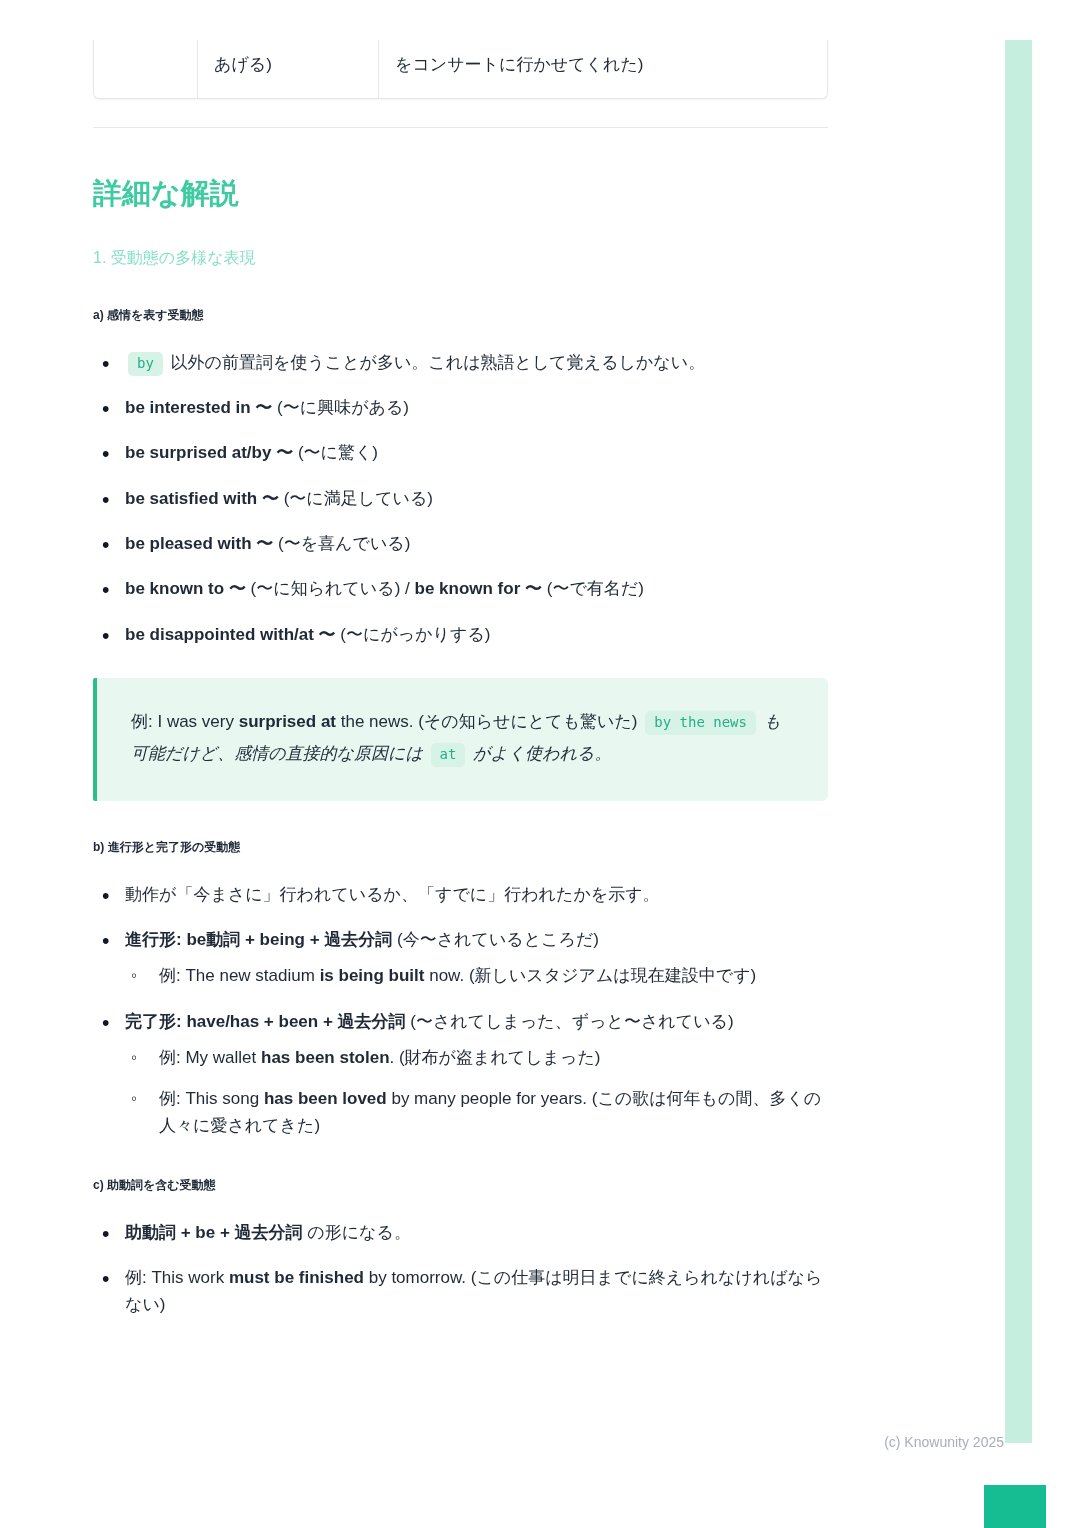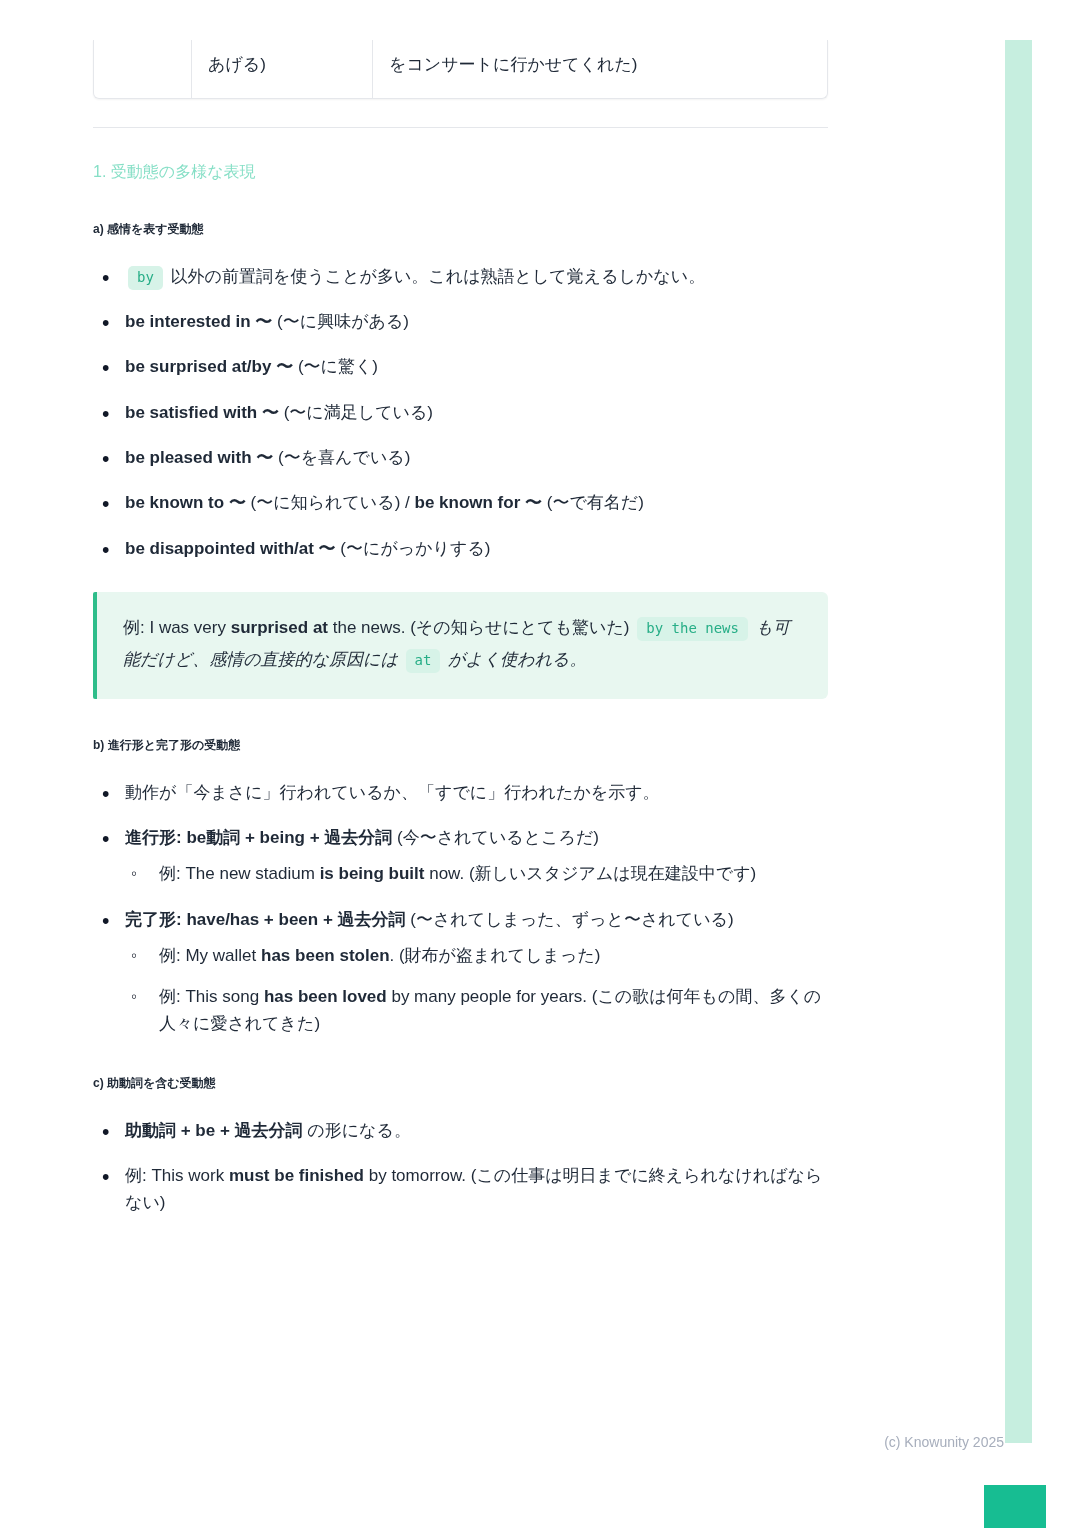--- a/index.html
+++ b/index.html
@@ -10,20 +10,21 @@
     font-family:"Liberation Sans",sans-serif;
   }
   .content{position:absolute;left:93px;top:40px;width:735px;}
 
   
   .table-frag{
     display:grid;grid-template-columns:97px 181px 457px;
     border:1px solid var(--border,#e5e7eb);border-top:none;
     border-radius:0 0 6px 6px;overflow:hidden;
     box-shadow:0 1px 2px rgba(0,0,0,.05);
+    padding-left:6px;
   }
   .table-frag .cell{
     padding:12px 16px 20px;font-size:17px;line-height:1.5;
     border-left:1px solid var(--border,#e5e7eb);
   }
   .table-frag .cell:first-child{border-left:none;}
 
   .divider{border:none;border-top:1px solid var(--border,#e5e7eb);margin:28px 0 0;}
 
   h1{font-size:29px;font-weight:700;color:var(--accent,#3ecba2);margin:46px 0 0;}
@@ -44,41 +45,42 @@
     display:inline-block;background:var(--code-bg,#d7f3e8);color:var(--code-text,#27ae87);
     font-family:"DejaVu Sans Mono",monospace;font-size:14px;
     padding:1px 9px 2px;border-radius:5px;margin:0 3px;line-height:1.5;vertical-align:baseline;
   }
 
   .callout{
     margin:30px 0 0;background:var(--callout-bg,#e8f7f0);
     border-left:4px solid var(--callout-border,#2ebd8a);
     border-radius:2px 6px 6px 2px;padding:20px 26px 22px;
   }
-  .callout-text{margin:0;font-size:17px;line-height:1.9;}
+  .callout-text{margin:8px;font-size:17px;line-height:1.9;}
 
   .side-stripe{position:absolute;top:40px;right:48px;width:27px;height:1403px;background:var(--stripe-light,#c6eedf);}
   .side-stripe-bottom{position:absolute;bottom:0;right:34px;width:62px;height:43px;background:var(--stripe-dark,#17bd92);}
   .watermark{position:absolute;right:76px;top:1434px;font-size:14px;color:var(--muted,#a7aebc);}
 </style>
 </head>
 <body>
 
 <div class="page">
 
   <div class="content">
 
     <div class="table-frag">
       <div class="cell"></div>
       <div class="cell">あげる)</div>
       <div class="cell">をコンサートに行かせてくれた)</div>
     </div>
 
     <hr class="divider">
 
+    <h1>詳細な解説</h1>
     <h2>1. 受動態の多様な表現</h2>
 
     <h3>a) 感情を表す受動態</h3>
     <ul class="main-list">
         <li><span class="seg-code">by</span><span> 以外の前置詞を使うことが多い。これは熟語として覚えるしかない。</span></li>
         <li><span class="seg-b">be interested in 〜</span><span> (〜に興味がある)</span></li>
         <li><span class="seg-b">be surprised at/by 〜</span><span> (〜に驚く)</span></li>
         <li><span class="seg-b">be satisfied with 〜</span><span> (〜に満足している)</span></li>
         <li><span class="seg-b">be pleased with 〜</span><span> (〜を喜んでいる)</span></li>
         <li><span class="seg-b">be known to 〜</span><span> (〜に知られている) / </span><span class="seg-b">be known for 〜</span><span> (〜で有名だ)</span></li>

